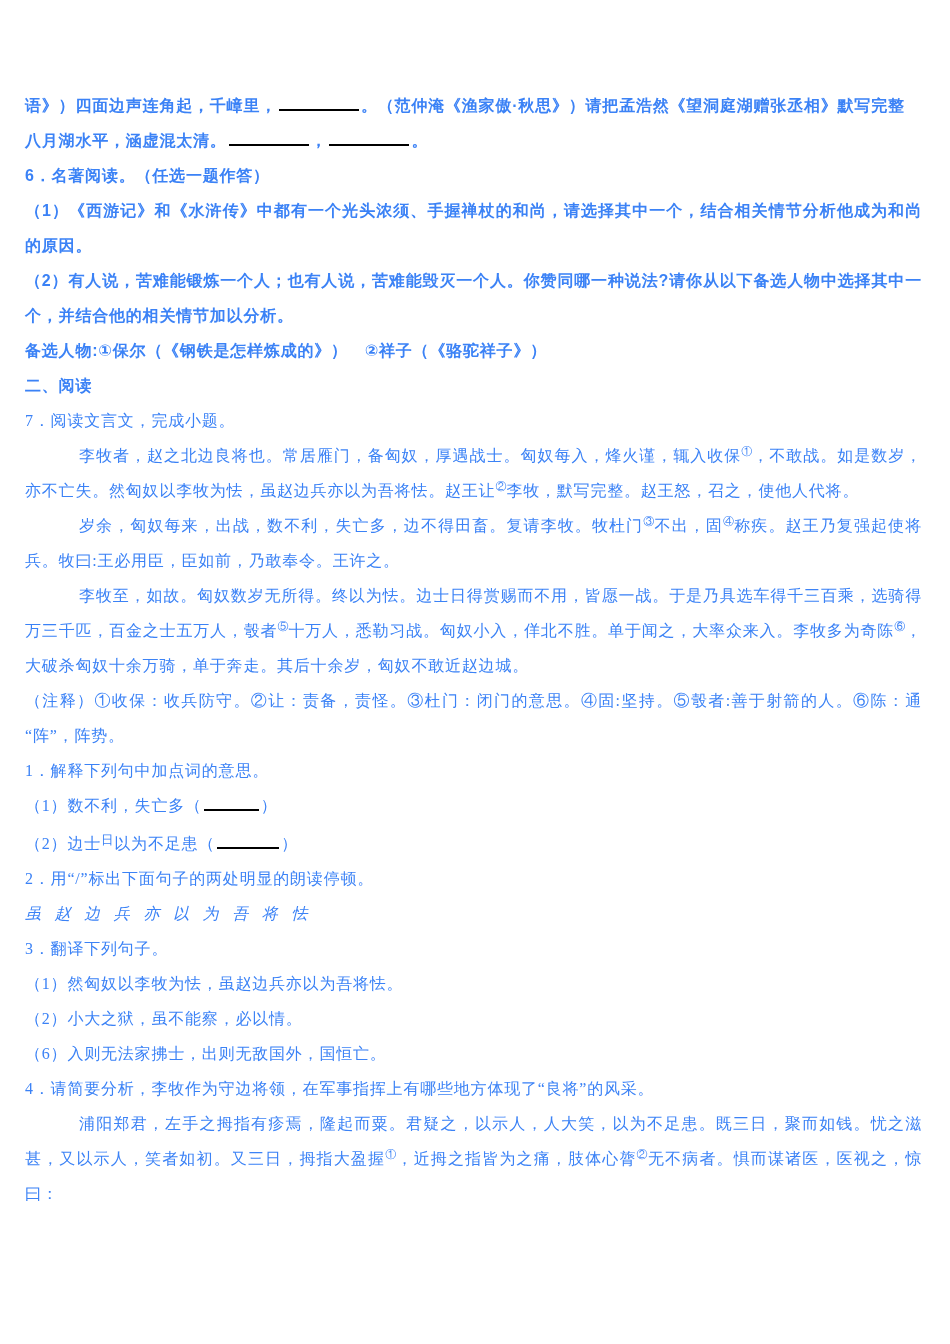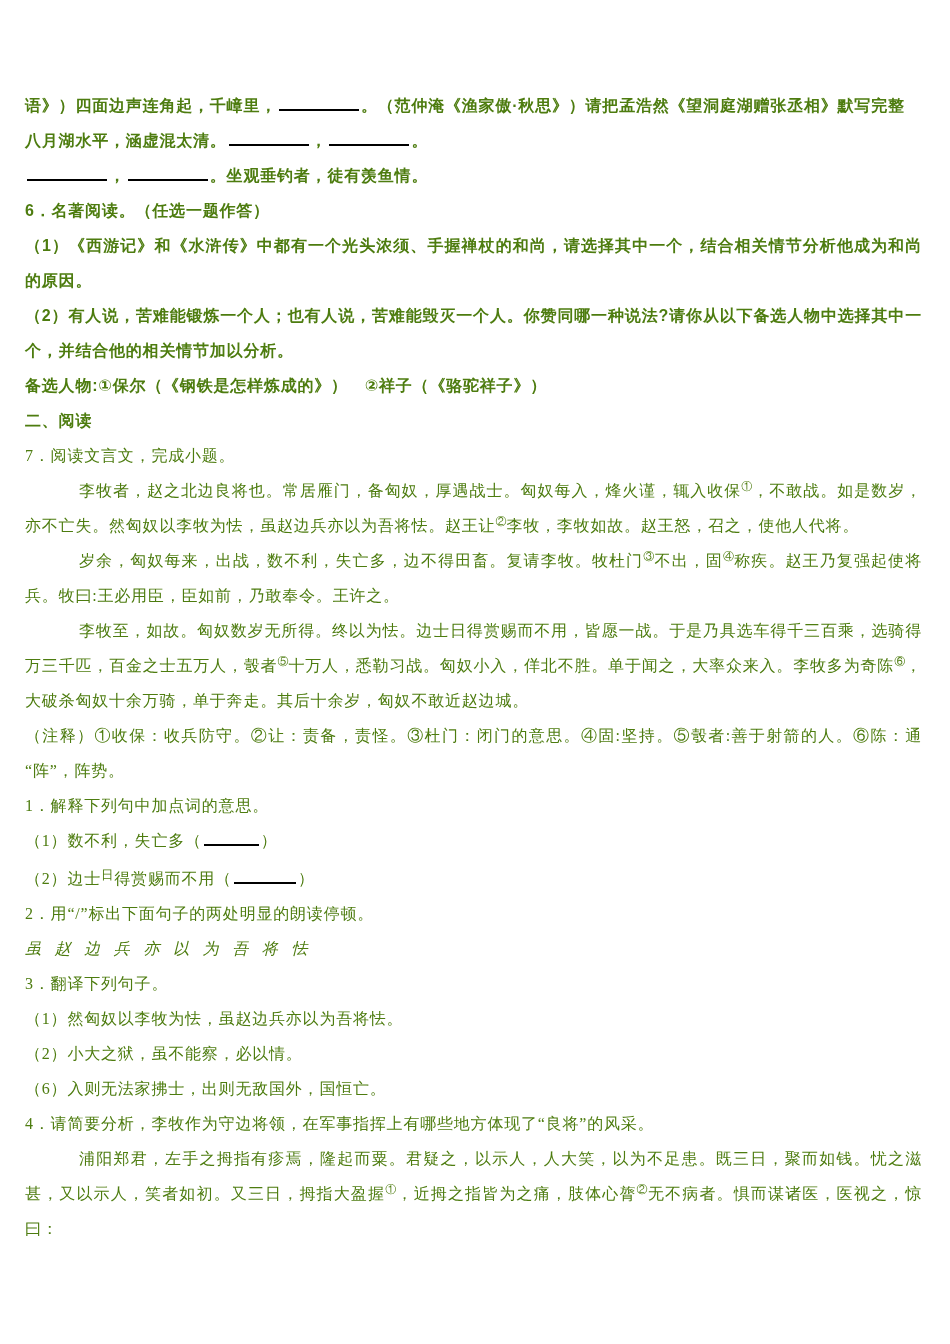--- a/index.html
+++ b/index.html
@@ -11,21 +11,21 @@
     width: 950px;
     height: 1344px;
     overflow: hidden;
   }
   .page {
     box-sizing: border-box;
     width: 950px;
     height: 1237px;
     padding: 88px 28px 30px 25px;
     background: #ffffff;
-    color: #4d7c0f;
+    color: #3b82f6;
     font-family: "Liberation Serif", "DejaVu Serif", serif;
     font-size: 16px;
     line-height: 35px;
     letter-spacing: 0.8px;
     text-align: justify;
     word-break: break-all;
   }
   p { margin: 0; padding: 0; }
   
   .hei {
@@ -63,44 +63,43 @@
 </style>
 </head>
 <body>
 
 <div class="page">
 
   <p class="hei"><span>语》）四面边声连角起，千嶂里，</span><span class="blank w80"></span><span>。（范仲淹《渔家傲·秋思》）请把孟浩然《望洞庭湖赠张丞相》默写完整</span></p>
 
   <p class="hei"><span>八月湖水平，涵虚混太清。</span><span class="blank w80"></span><span>，</span><span class="blank w80"></span><span>。</span></p>
 
-  <p class="hei"><span class="blank w80"></span><span>，</span><span class="blank w80"></span><span>。坐观垂钓者，徒有羡鱼情。</span></p>
 
   <p class="hei">6．名著阅读。（任选一题作答）</p>
   <p class="hei">（1）《西游记》和《水浒传》中都有一个光头浓须、手握禅杖的和尚，请选择其中一个，结合相关情节分析他成为和尚的原因。</p>
   <p class="hei">（2）有人说，苦难能锻炼一个人；也有人说，苦难能毁灭一个人。你赞同哪一种说法?请你从以下备选人物中选择其中一个，并结合他的相关情节加以分析。</p>
   <p class="hei">备选人物:①保尔（《钢铁是怎样炼成的》）　②祥子（《骆驼祥子》）</p>
 
   <p class="hei">二、阅读</p>
 
   <p>7．阅读文言文，完成小题。</p>
 
-  <p class="kai ind"><span>李牧者，赵之北边良将也。常居雁门，备匈奴，厚遇战士。匈奴每入，烽火谨，辄入收保</span><sup>①</sup><span>，不敢战。如是数岁，亦不亡失。然匈奴以李牧为怯，虽赵边兵亦以为吾将怯。赵王让</span><sup>②</sup><span>李牧，李牧如故。赵王怒，召之，使他人代将。</span></p>
+  <p class="kai ind"><span>李牧者，赵之北边良将也。常居雁门，备匈奴，厚遇战士。匈奴每入，烽火谨，辄入收保</span><sup>①</sup><span>，不敢战。如是数岁，亦不亡失。然匈奴以李牧为怯，虽赵边兵亦以为吾将怯。赵王让</span><sup>②</sup><span>李牧，默写完整。赵王怒，召之，使他人代将。</span></p>
 
   <p class="kai ind"><span>岁余，匈奴每来，出战，数不利，失亡多，边不得田畜。复请李牧。牧杜门</span><sup>③</sup><span>不出，固</span><sup>④</sup><span>称疾。赵王乃复强起使将兵。牧曰:王必用臣，臣如前，乃敢奉令。王许之。</span></p>
 
   <p class="kai ind"><span>李牧至，如故。匈奴数岁无所得。终以为怯。边士日得赏赐而不用，皆愿一战。于是乃具选车得千三百乘，选骑得万三千匹，百金之士五万人，彀者</span><sup>⑤</sup><span>十万人，悉勒习战。匈奴小入，佯北不胜。单于闻之，大率众来入。李牧多为奇陈</span><sup>⑥</sup><span>，大破杀匈奴十余万骑，单于奔走。其后十余岁，匈奴不敢近赵边城。</span></p>
 
   <p>（注释）①收保：收兵防守。②让：责备，责怪。③杜门：闭门的意思。④固:坚持。⑤彀者:善于射箭的人。⑥陈：通“阵”，阵势。</p>
 
   <p>1．解释下列句中加点词的意思。</p>
 
   <p><span>（1）数不利，失亡多（</span><span class="blank w55"></span><span>）</span></p>
 
-  <p><span>（2）边士</span><span class="raised">日</span><span>得赏赐而不用（</span><span class="blank w62"></span><span>）</span></p>
+  <p><span>（2）边士</span><span class="raised">日</span><span>以为不足患（</span><span class="blank w62"></span><span>）</span></p>
 
   <p>2．用“/”标出下面句子的两处明显的朗读停顿。</p>
   <p class="spread">虽 赵 边 兵 亦 以 为 吾 将 怯</p>
 
   <p>3．翻译下列句子。</p>
   <p>（1）然匈奴以李牧为怯，虽赵边兵亦以为吾将怯。</p>
   <p>（2）小大之狱，虽不能察，必以情。</p>
   <p>（6）入则无法家拂士，出则无敌国外，国恒亡。</p>
 
   <p>4．请简要分析，李牧作为守边将领，在军事指挥上有哪些地方体现了“良将”的风采。</p>

